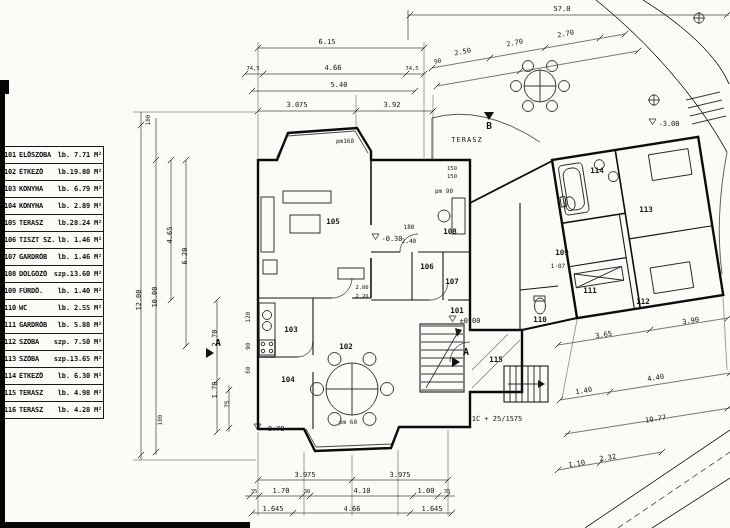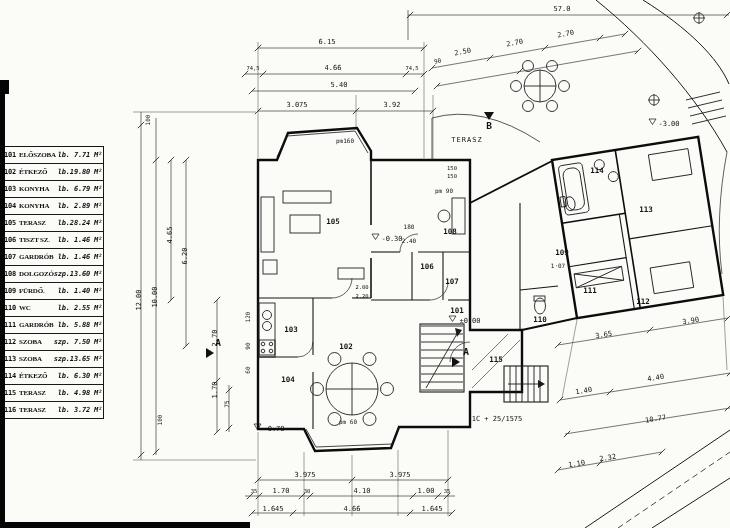--- a/index.html
+++ b/index.html
@@ -9,22 +9,22 @@
   svg text{font-family:"DejaVu Sans Mono",monospace;fill:#121212;text-anchor:middle;}
   .t7{font-size:7px;} .t6{font-size:6px;} .t55{font-size:5.5px;}
   .t8{font-size:7.5px;font-weight:bold;} .t9{font-size:9.5px;font-weight:bold;}
   .ls{letter-spacing:1px;}
   
   .legend{position:absolute;left:2px;top:146px;width:100px;
           border-top:1px solid #151515;border-right:1px solid #151515;border-left:1px solid #151515;}
   .lg-row{display:flex;align-items:center;height:16px;border-bottom:1px solid #1a1a1a;
           font-size:7px;font-weight:700;color:#101010;padding:0 1px;white-space:nowrap;letter-spacing:-.2px;}
   .lg-num{width:15px;flex:0 0 auto;}
-  .lg-name{flex:1 1 auto;overflow:hidden;font-family:Liberation Serif, serif;}
-  .lg-val{flex:0 0 auto;text-align:right;font-style:italic;}
+  .lg-name{flex:1 1 auto;overflow:hidden;}
+  .lg-val{flex:0 0 auto;text-align:right;}
 </style>
 </head>
 <body>
 
 <div class="page">
 
   <div class="legend">
     <div class="lg-row">
         <span class="lg-num">101</span>
         <span class="lg-name">ELŐSZOBA</span>
@@ -96,21 +96,21 @@
         <span class="lg-val">lb. 6.30 M²</span>
       </div>
     <div class="lg-row">
         <span class="lg-num">115</span>
         <span class="lg-name">TERASZ</span>
         <span class="lg-val">lb. 4.98 M²</span>
       </div>
     <div class="lg-row">
         <span class="lg-num">116</span>
         <span class="lg-name">TERASZ</span>
-        <span class="lg-val">lb. 3.72 M²</span>
+        <span class="lg-val">lb. 4.28 M²</span>
       </div>
   </div>
 
   <svg width="730" height="528" viewBox="0 0 730 528">
     <defs>
       <path id="tk" d="M-3.2,3.2 L3.2,-3.2"></path>
     </defs>
 
     <g fill="#050505">
       <rect x="0" y="86" width="5" height="442"></rect>

